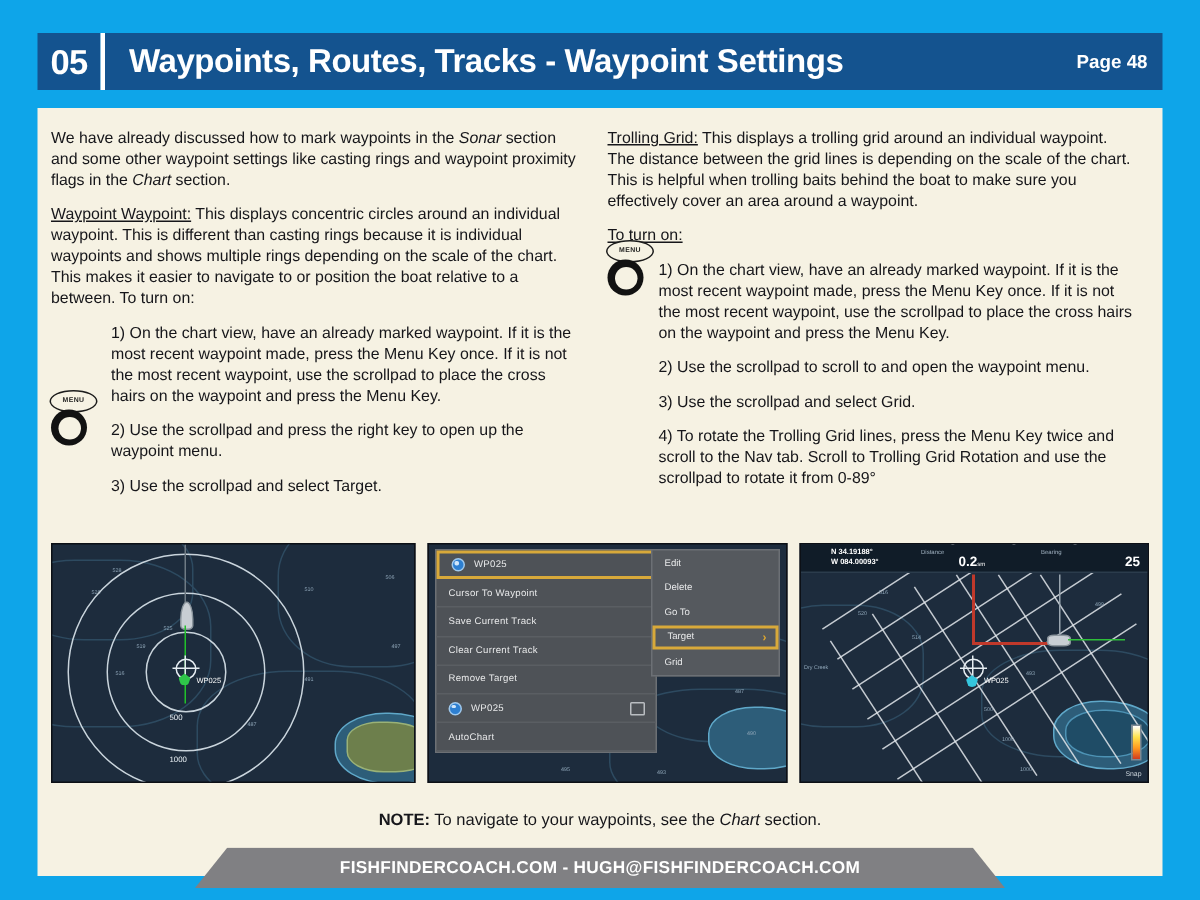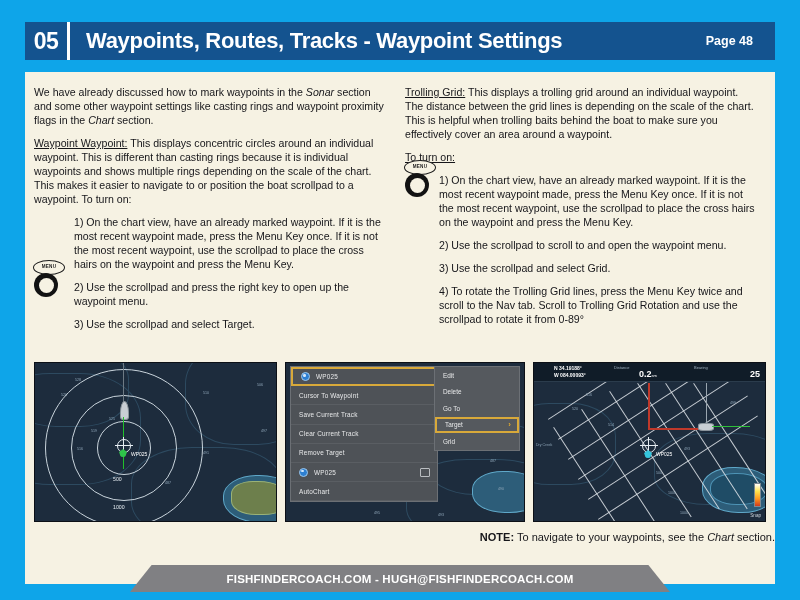--- a/index.html
+++ b/index.html
@@ -16,21 +16,21 @@
   }
   .hdr-num{
     width:42px;background:#14538f;color:#fff;
     display:flex;align-items:center;justify-content:center;
     font-size:23px;font-weight:bold;letter-spacing:-0.5px;
   }
   .hdr-sep{width:3px;background:#ffffff;}
   .hdr-main{
     flex:1;background:#14538f;color:#ffffff;
     display:flex;align-items:center;justify-content:space-between;
-    padding:0 14px 0 16px;box-sizing:border-box;
+    padding:0 2px 0 16px;box-sizing:border-box;
   }
   .hdr-title{font-size:22px;font-weight:bold;letter-spacing:-0.3px;white-space:nowrap;}
   .hdr-page{font-size:12.5px;font-weight:bold;padding-right:8px;white-space:nowrap;}
 
   
   .sheet{
     position:absolute;left:25px;top:72px;width:750px;height:512px;
     background:#f6f2e3;
   }
 
@@ -109,21 +109,21 @@
   .stat-unit{font-size:4px;font-weight:normal;}
   .gridline{position:absolute;background:#e3e8ec;height:1px;transform-origin:0 0;opacity:.85;}
   .redline{position:absolute;background:#c0392b;}
   .greenline{position:absolute;background:#2fbf3a;height:1.2px;}
   .grayline{position:absolute;background:#9aa6b0;width:1px;}
   .colorbar{position:absolute;right:4px;bottom:14px;width:5px;height:22px;background:linear-gradient(#ffffff,#ffe34d,#ff9a1f,#d13b1f);border:1px solid #7e8a93;}
   .snapbtn{position:absolute;right:4px;bottom:3px;color:#cdd6dd;font-size:4.6px;}
 
   
   .note{
-    position:absolute;left:0;top:459px;width:750px;text-align:right;
+    position:absolute;left:0;top:469px;width:750px;text-align:center;
     font-size:11px;color:#16161a;
   }
   .note b{font-weight:bold;}
   .foot-wrap{position:absolute;left:0;top:565px;width:800px;height:35px;}
   .foot{
     position:absolute;left:130px;top:0;width:540px;height:27px;
     background:#808083;color:#ffffff;
     clip-path:polygon(4% 0,96% 0,100% 100%,0 100%);
     display:flex;align-items:center;justify-content:center;
   }
@@ -142,21 +142,21 @@
       <div class="hdr-page">Page 48</div>
     </div>
   </div>
 
   <div class="sheet">
 
     <div class="col col-left">
       <p class="para"><span>We have already discussed how to mark waypoints in the </span><span class="ital">Sonar</span><span> section and some other waypoint settings like casting rings and waypoint proximity flags in the </span><span class="ital">Chart</span><span> section.</span></p>
 
 
-      <p class="para"><span class="lead">Waypoint Waypoint:</span><span> This displays concentric circles around an individual waypoint. This is different than casting rings because it is individual waypoints and shows multiple rings depending on the scale of the chart. This makes it easier to navigate to or position the boat scrollpad to a waypoint. To turn on:</span></p>
+      <p class="para"><span class="lead">Waypoint Waypoint:</span><span> This displays concentric circles around an individual waypoint. This is different than casting rings because it is individual waypoints and shows multiple rings depending on the scale of the chart. This makes it easier to navigate to or position the boat relative to a between. To turn on:</span></p>
 
       <div class="steps">
         <p class="step indent">1) On the chart view, have an already marked waypoint. If it is the most recent waypoint made, press the Menu Key once. If it is not the most recent waypoint, use the scrollpad to place the cross hairs on the waypoint and press the Menu Key.</p>
         <p class="step indent">2) Use the scrollpad and press the right key to open up the waypoint menu.</p>
         <p class="step indent">3) Use the scrollpad and select Target.</p>
       </div>
 
       <div class="menukey" style="left:-2px;top:174px;">
         <div class="cap">
             <span>MENU</span>

